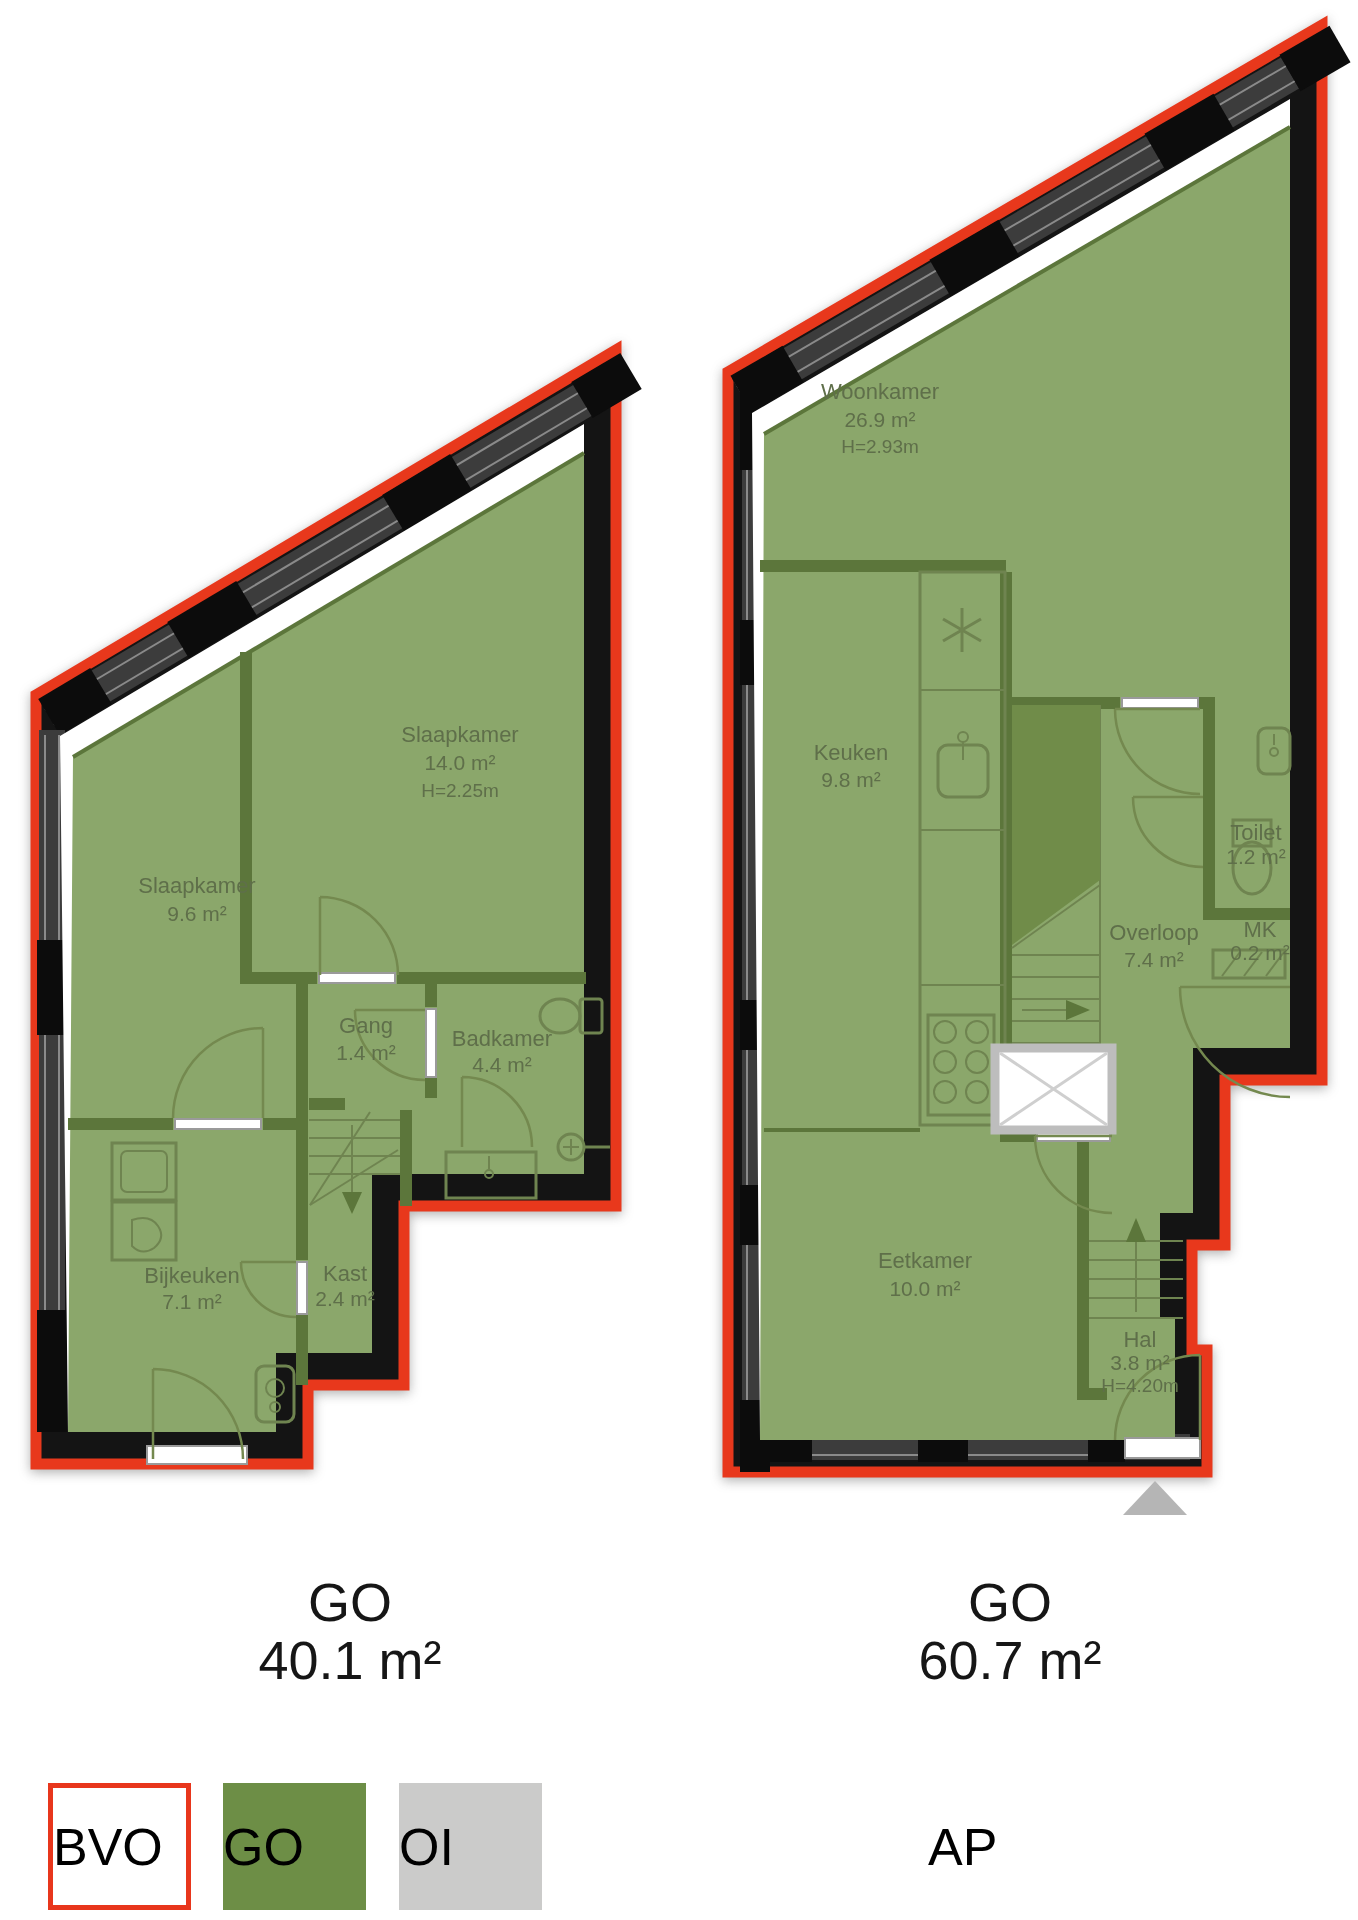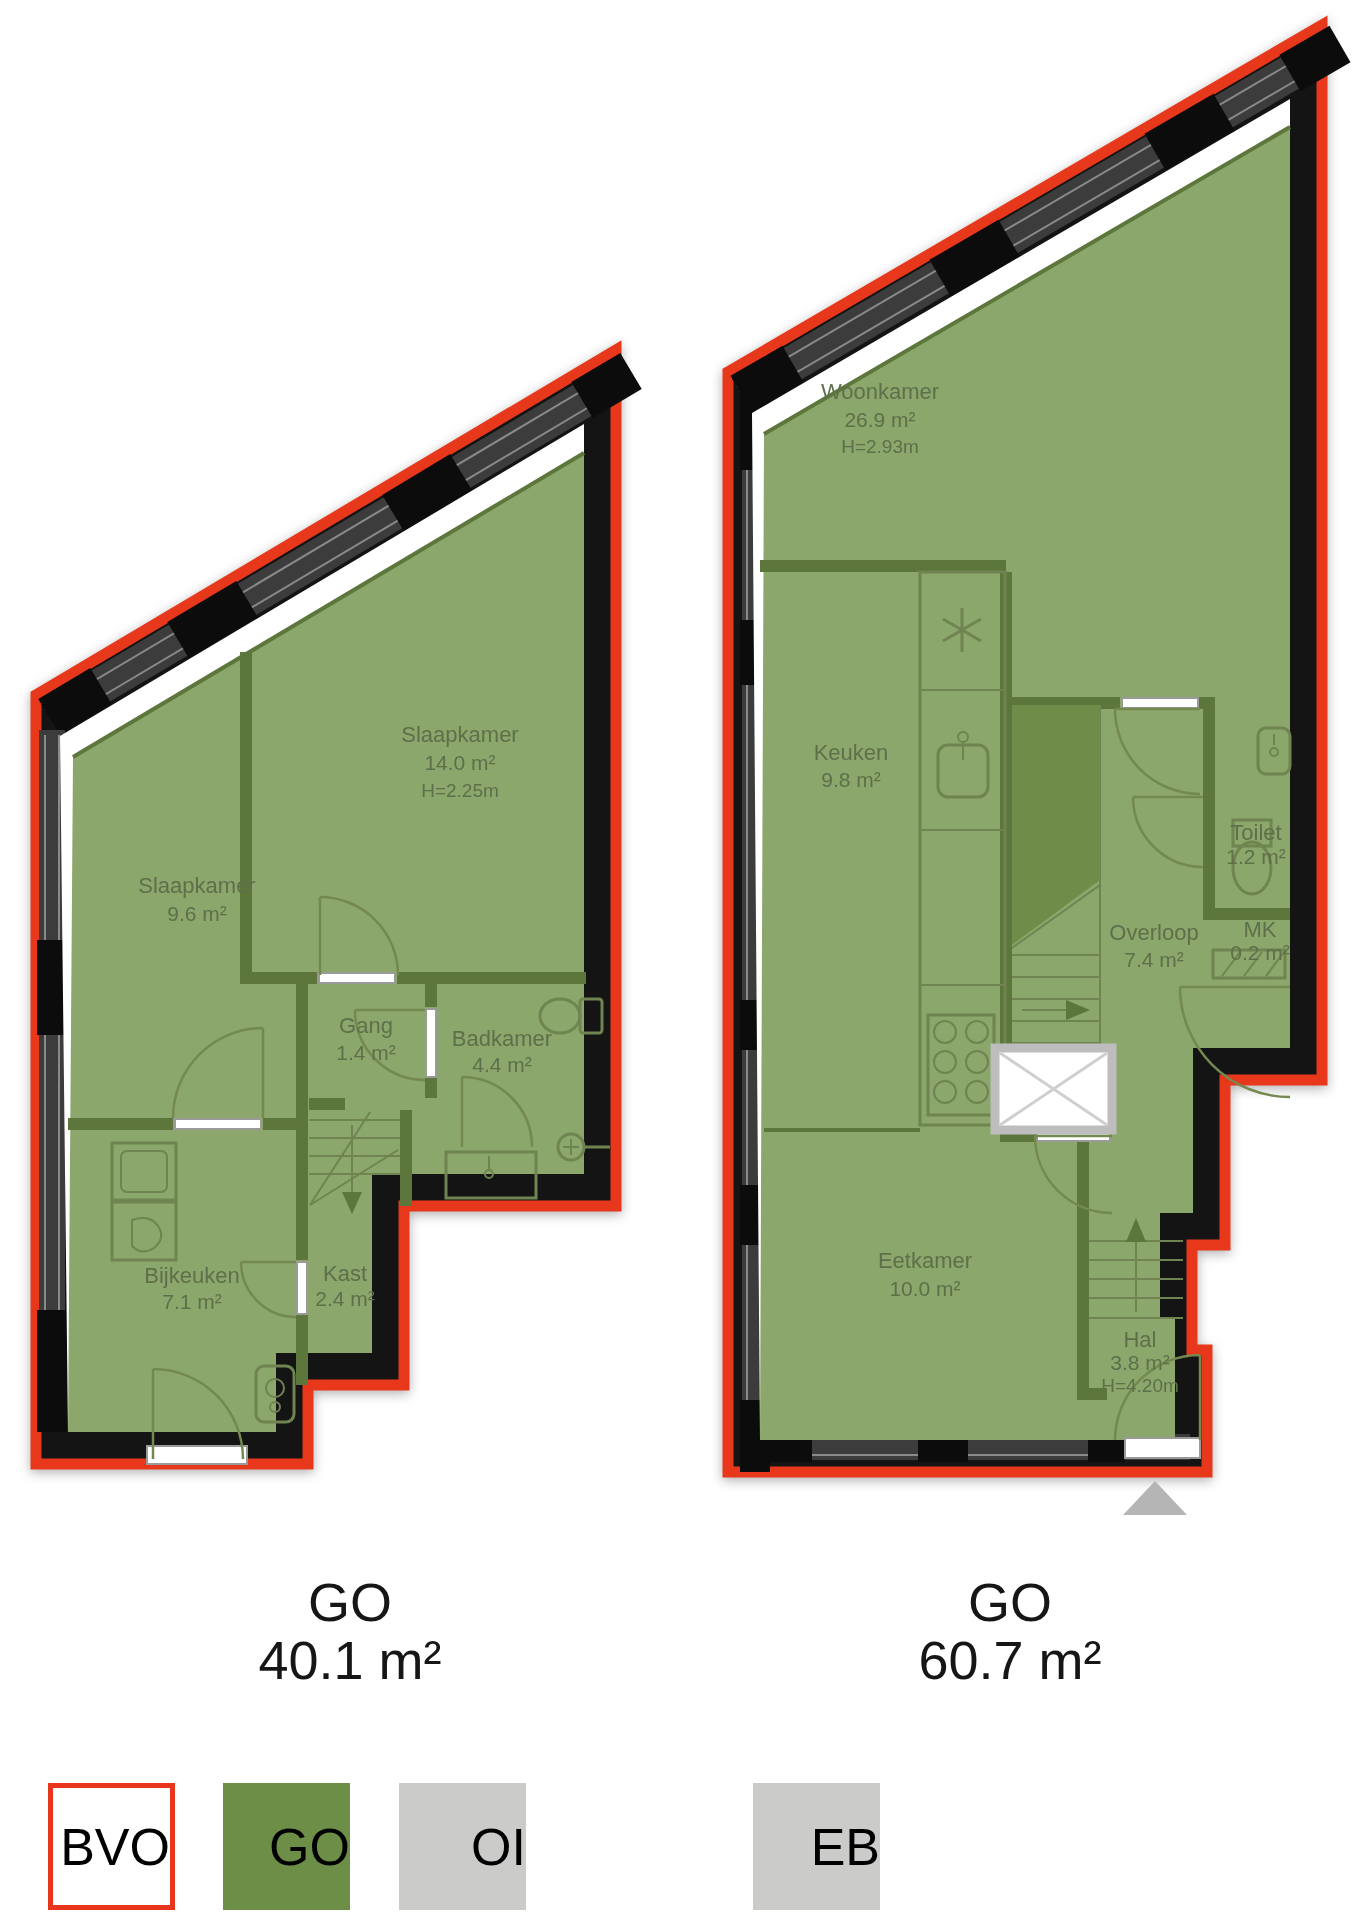--- a/index.html
+++ b/index.html
@@ -21,22 +21,22 @@
   .arc{stroke:#74894f;stroke-width:2.5;fill:none;}
   .step{stroke:#6f8450;stroke-width:2;fill:none;}
   .arrow{fill:#5c763b;}
   .sill{fill:#ffffff;stroke:#9a9a9a;stroke-width:2;}
   .stairdark{fill:#708c49;}
   .room-name{font-size:22px;fill:#5f6f4a;text-anchor:middle;}
   .room-area{font-size:21px;fill:#5f6f4a;text-anchor:middle;}
   .room-h{font-size:19px;fill:#5f6f4a;text-anchor:middle;}
   .go-text{font-size:54px;fill:#161616;text-anchor:middle;}
   .legend{position:absolute;left:0;top:0;width:100%;height:100%;}
-  .legend-item{position:absolute;top:1783px;width:127px;height:127px;display:flex;
-               align-items:center;justify-content:flex-end;font-size:52px;color:#000;box-sizing:border-box;}
+  .legend-item{position:absolute;top:1783px;width:143px;height:127px;display:flex;
+               align-items:center;justify-content:flex-start;font-size:52px;color:#000;box-sizing:border-box;}
   .box-outline-red{background:#fff;border:5px solid #e8361c;}
   .box-green-fill{background:#6d8e46;}
   .box-gray-fill{background:#cbcbca;}
   .box-text-only{background:transparent;}
 </style>
 </head>
 <body>
 
 <div class="canvas">
 <svg width="1358" height="1920" viewBox="0 0 1358 1920">
@@ -313,17 +313,17 @@
   <div class="legend">
     <div class="legend-item box-outline-red" style="left:48px">
         <span>BVO</span>
       </div>
     <div class="legend-item box-green-fill" style="left:223px">
         <span>GO</span>
       </div>
     <div class="legend-item box-gray-fill" style="left:399px">
         <span>OI</span>
       </div>
-    <div class="legend-item box-gray-fill" style="left:753px">
-        <span>EB</span>
+    <div class="legend-item box-text-only" style="left:928px">
+        <span>AP</span>
       </div>
   </div>
 </div>
 
 </body></html>

